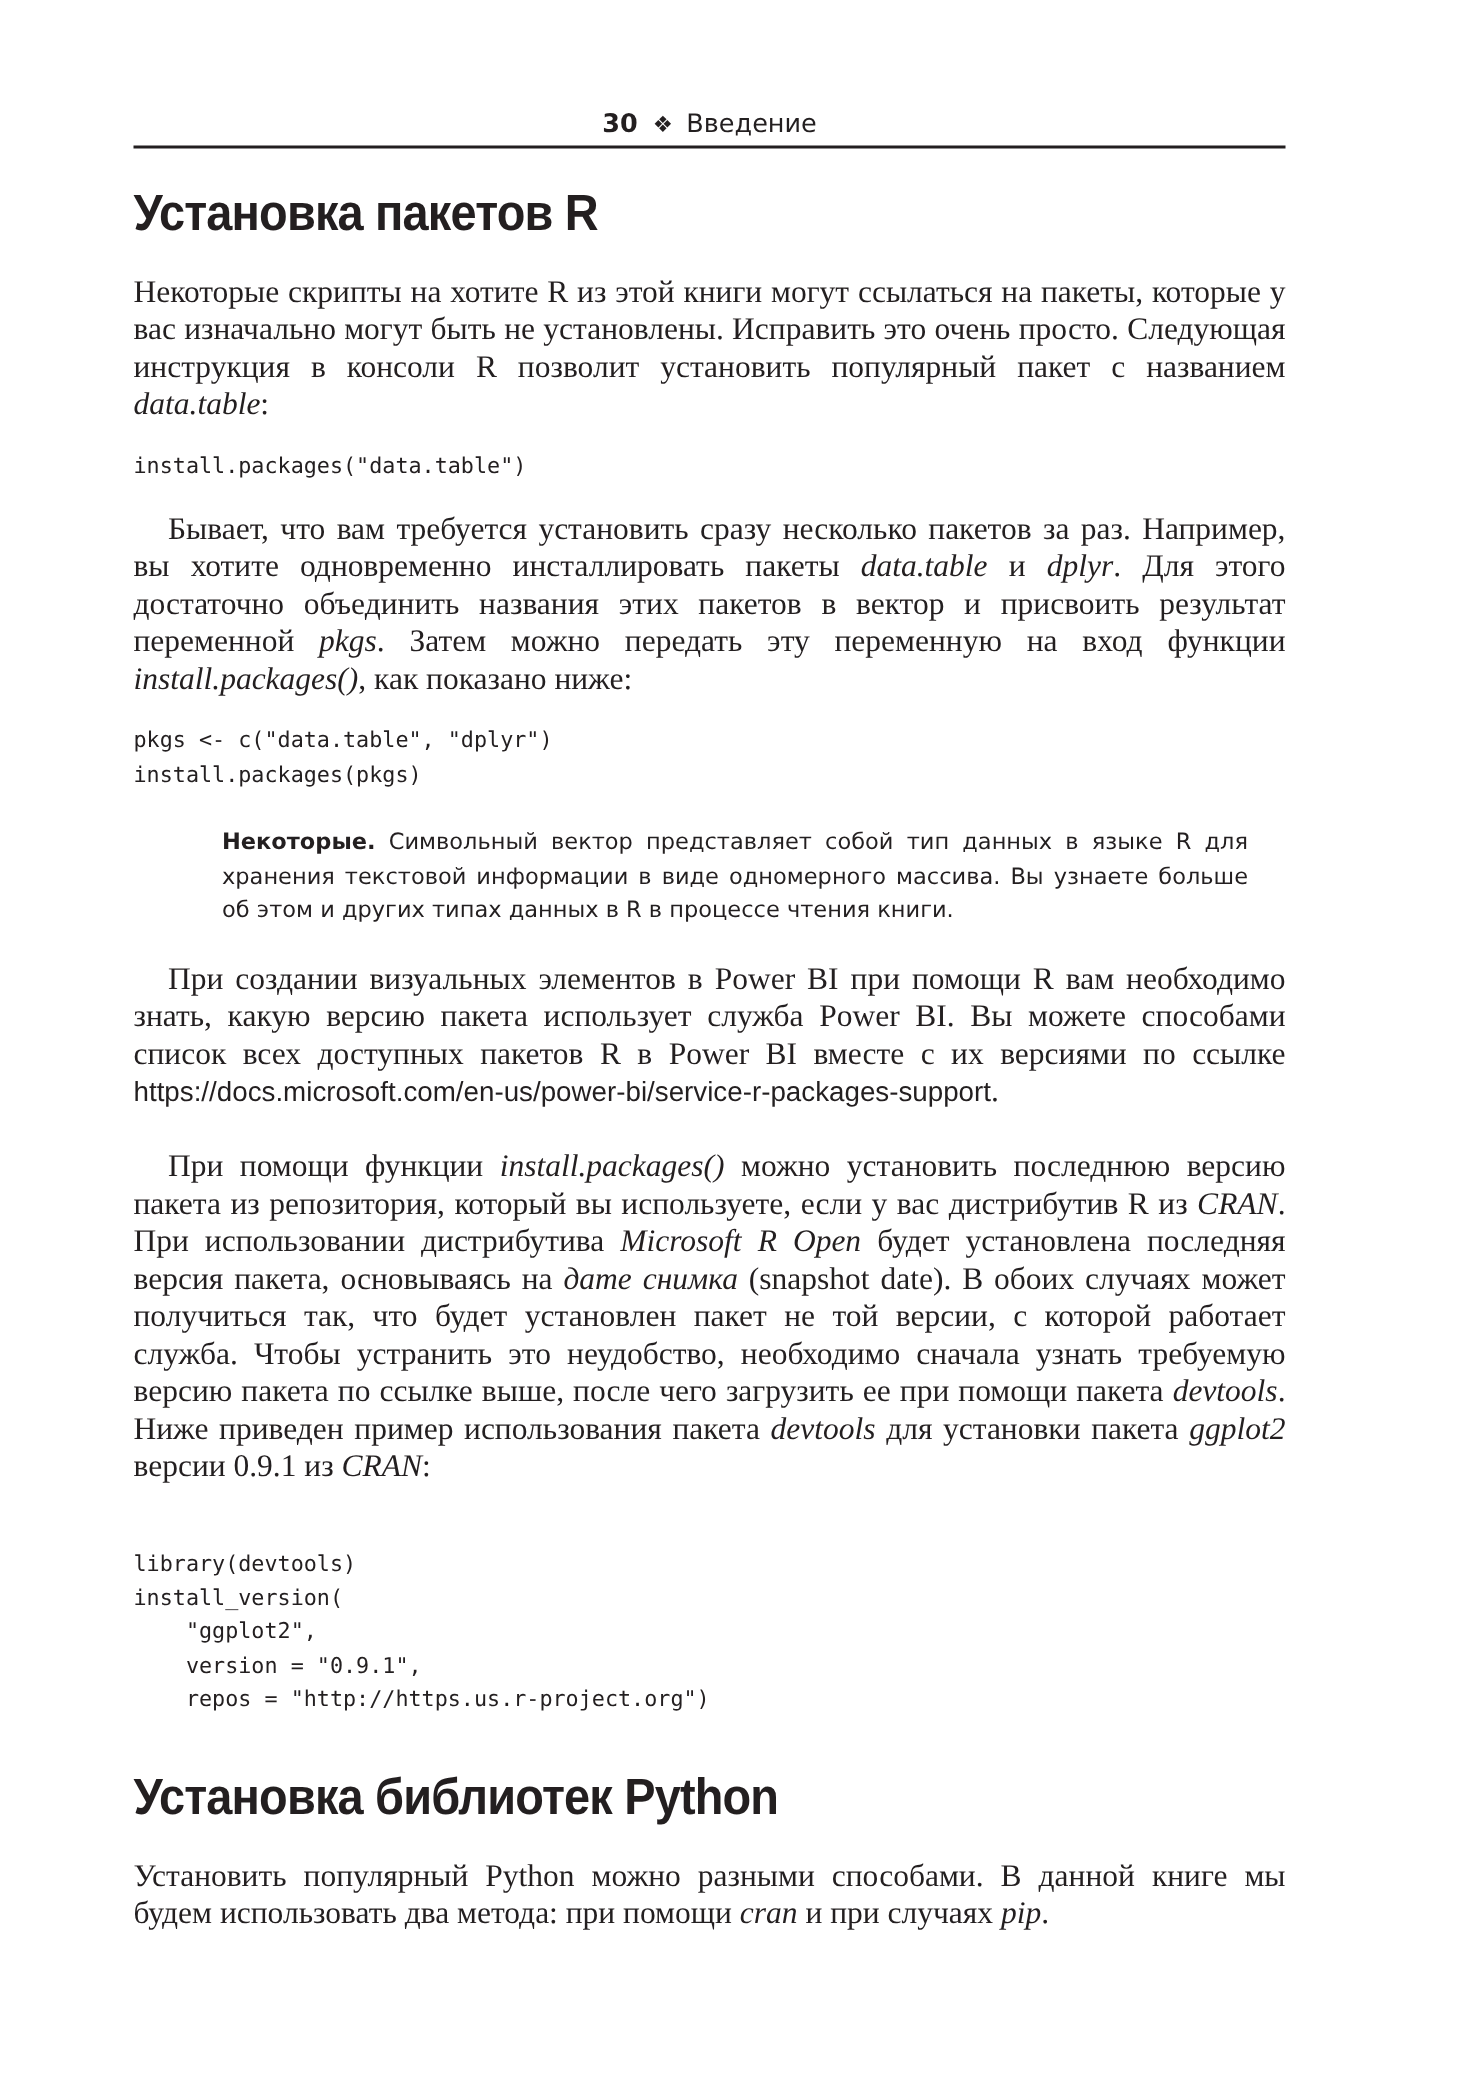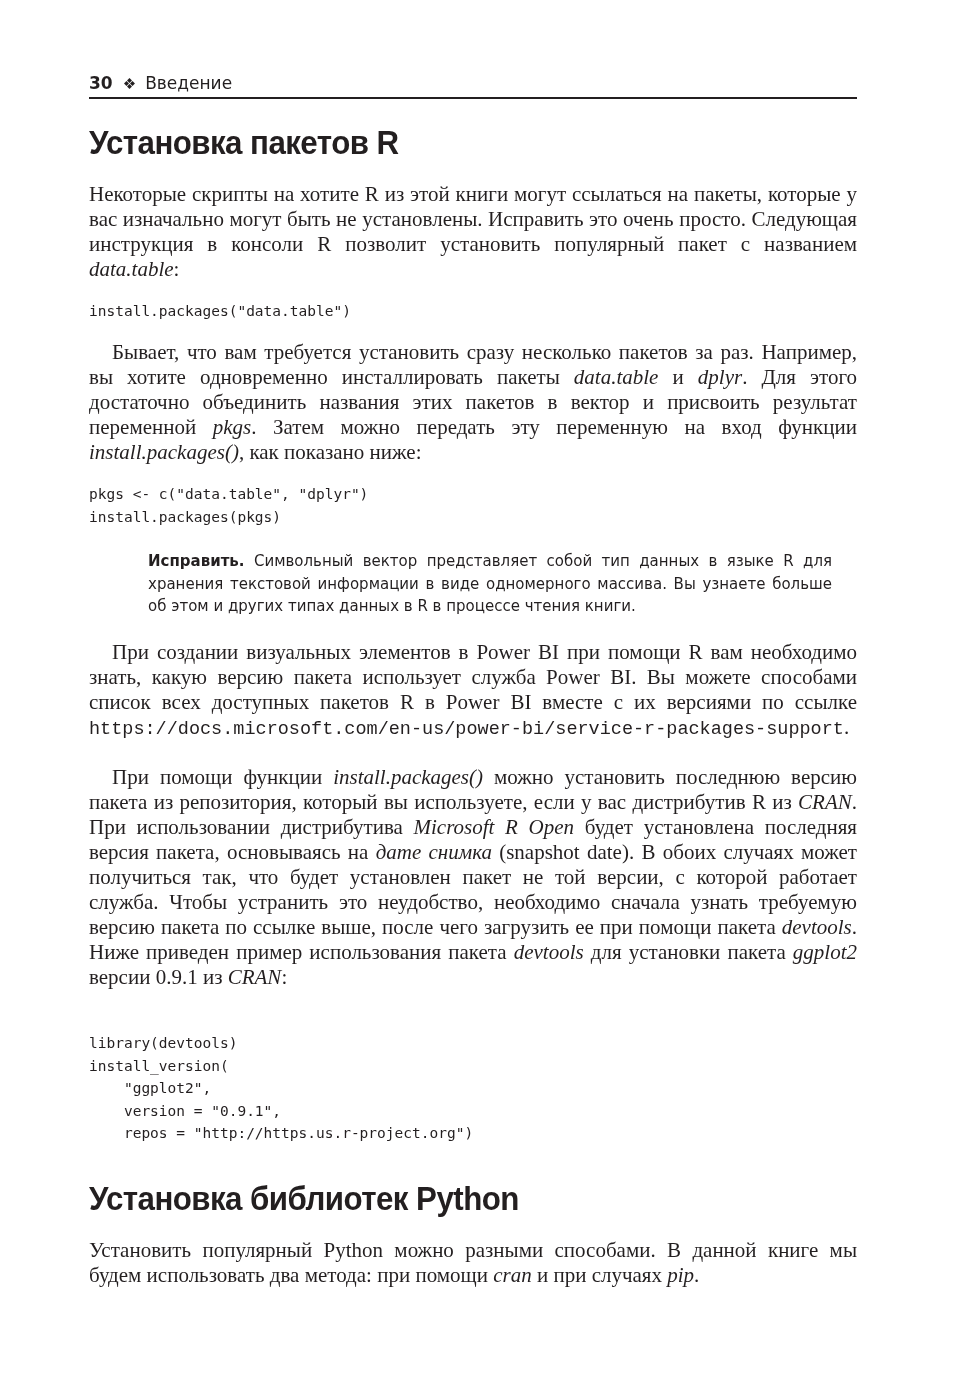--- a/index.html
+++ b/index.html
@@ -8,20 +8,21 @@
     color: #231f20;
     font-family: "Liberation Serif", "DejaVu Serif", serif;
   }
   .page { position: absolute; left: 89px; top: 0; width: 768px; }
 
   .running-head {
     position: absolute; top: 71px; left: 0; width: 768px; height: 26px;
     font-family: "DejaVu Sans", "Liberation Sans", sans-serif;
     font-size: 17px; line-height: 24px;
     border-bottom: 2.5px solid #231f20;
+    text-align: center;
   }
   .running-head .pnum { font-weight: bold; }
   .running-head .orn { display: inline-block; margin: 0 9px 0 10px; font-size: 15px; }
 
   h1 {
     position: absolute; left: 0; margin: 0;
     font-family: "Liberation Sans", "DejaVu Sans", sans-serif;
     font-weight: bold; font-size: 34px; letter-spacing: -0.6px;
     line-height: 40px;
     transform: scaleX(0.92); transform-origin: left center;
@@ -29,21 +30,21 @@
   #h1 { top: 122px; }
   #h2 { top: 1178px; }
 
   .para {
     position: absolute; left: 0; width: 768px; margin: 0;
     font-size: 21px; line-height: 25px;
     text-align: justify; text-align-last: left;
   }
   .para.indent { text-indent: 23px; }
   .para em { font-style: italic; }
-  .para .url { font-family: Liberation Mono, monospace; font-size: 18.5px; margin-top: 38px; }
+  .para .url { font-family: Liberation Sans, sans-serif; font-size: 18.5px; margin-top: 38px; }
 
   pre.code {
     position: absolute; left: 0; margin: 0;
     font-family: "DejaVu Sans Mono", "Liberation Mono", monospace;
     font-size: 14.5px; line-height: 22.5px; color: #231f20;
     white-space: pre;
   }
 
   .note {
     position: absolute; left: 59px; top: 550px; width: 684px; margin: 0;
@@ -66,21 +67,21 @@
 
   <p class="para" style="top:182px;"><span>Некоторые скрипты на хотите R из этой книги могут ссылаться на пакеты, которые у вас изначально могут быть не установлены. Исправить это очень просто. Следующая инструкция в консоли R позволит установить популярный пакет с названием </span><em>data.table</em><span>:</span></p>
 
   <pre class="code" style="top:300px;">install.packages("data.table")</pre>
 
   <p class="para indent" style="top:340px;"><span>Бывает, что вам требуется установить сразу несколько пакетов за раз. Например, вы хотите одновременно инсталлировать пакеты </span><em>data.table</em><span> и </span><em>dplyr</em><span>. Для этого достаточно объединить названия этих пакетов в вектор и присвоить результат переменной </span><em>pkgs</em><span>. Затем можно передать эту переменную на вход функции </span><em>install.packages()</em><span>, как показано ниже:</span></p>
 
   <pre class="code" style="top:483px;">pkgs &lt;- c("data.table", "dplyr")
 install.packages(pkgs)</pre>
 
-  <p class="note"><b>Исправить.</b><span> Символьный вектор представляет собой тип данных в языке R для хранения текстовой информации в виде одномерного массива. Вы узнаете больше об этом и других типах данных в R в процессе чтения книги.</span></p>
+  <p class="note"><b>Некоторые.</b><span> Символьный вектор представляет собой тип данных в языке R для хранения текстовой информации в виде одномерного массива. Вы узнаете больше об этом и других типах данных в R в процессе чтения книги.</span></p>
 
   <p class="para indent" style="top:640px;"><span>При создании визуальных элементов в Power BI при помощи R вам необходимо знать, какую версию пакета использует служба Power BI. Вы можете способами список всех доступных пакетов R в Power BI вместе с их версиями по ссылке </span><span class="url">https://docs.microsoft.com/en-us/power-bi/service-r-packages-support</span><span>.</span></p>
 
   <p class="para indent" style="top:765px;"><span>При помощи функции </span><em>install.packages()</em><span> можно установить последнюю версию пакета из репозитория, который вы используете, если у вас дистрибутив R из </span><em>CRAN</em><span>. При использовании дистрибутива </span><em>Microsoft R Open</em><span> будет установлена последняя версия пакета, основываясь на </span><em>дате снимка</em><span> (snapshot date). В обоих случаях может получиться так, что будет установлен пакет не той версии, с которой работает служба. Чтобы устранить это неудобство, необходимо сначала узнать требуемую версию пакета по ссылке выше, после чего загрузить ее при помощи пакета </span><em>devtools</em><span>. Ниже приведен пример использования пакета </span><em>devtools</em><span> для установки пакета </span><em>ggplot2</em><span> версии 0.9.1 из </span><em>CRAN</em><span>:</span></p>
 
   <pre class="code" style="top:1032px;">library(devtools)
 install_version(
     "ggplot2",
     version = "0.9.1",
     repos = "http://https.us.r-project.org")</pre>

